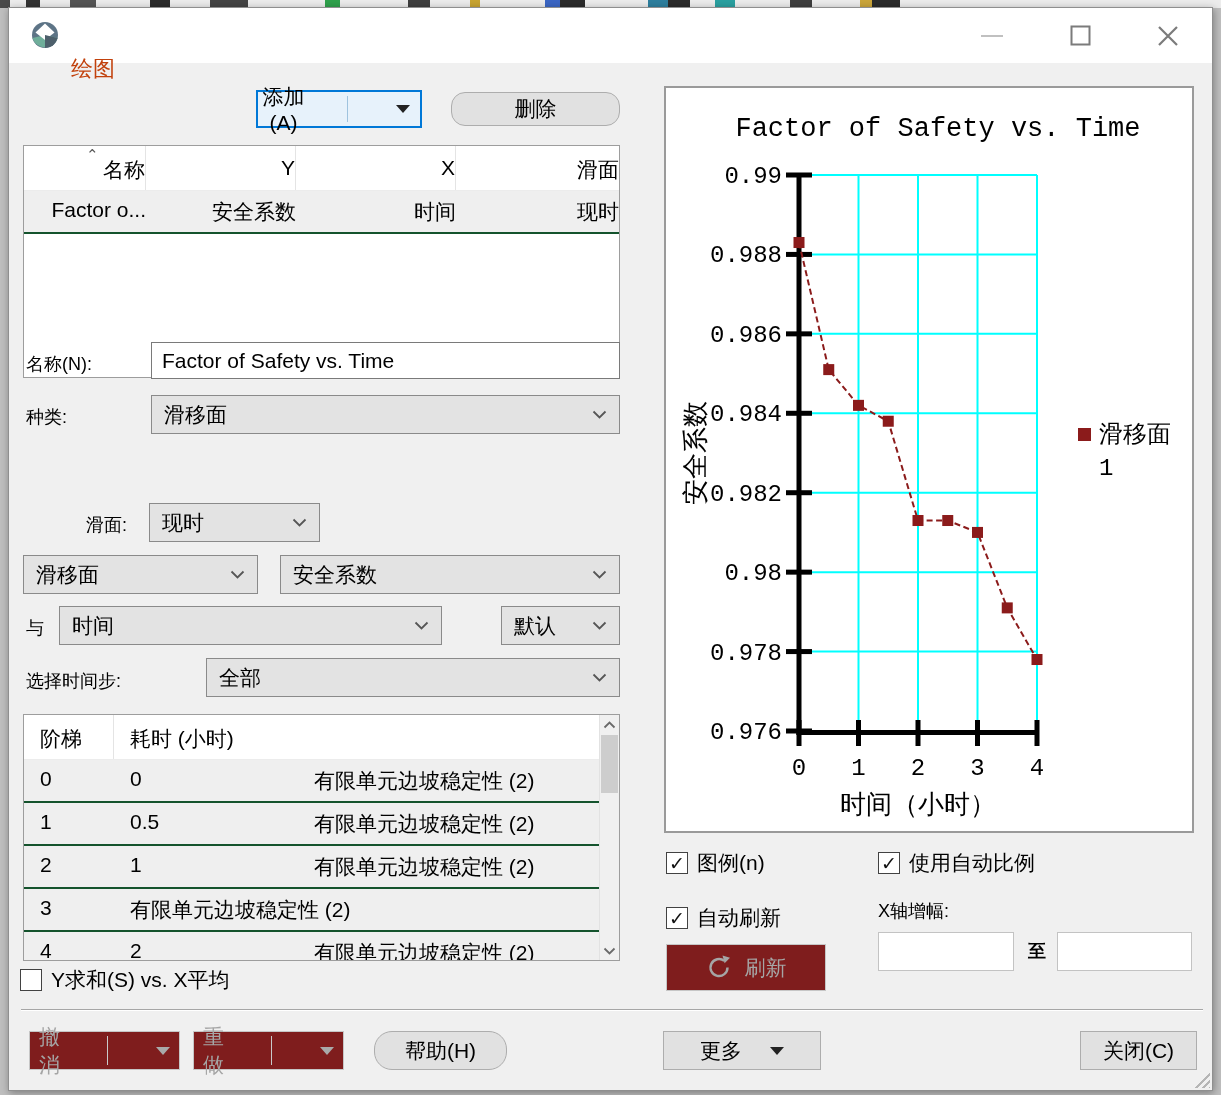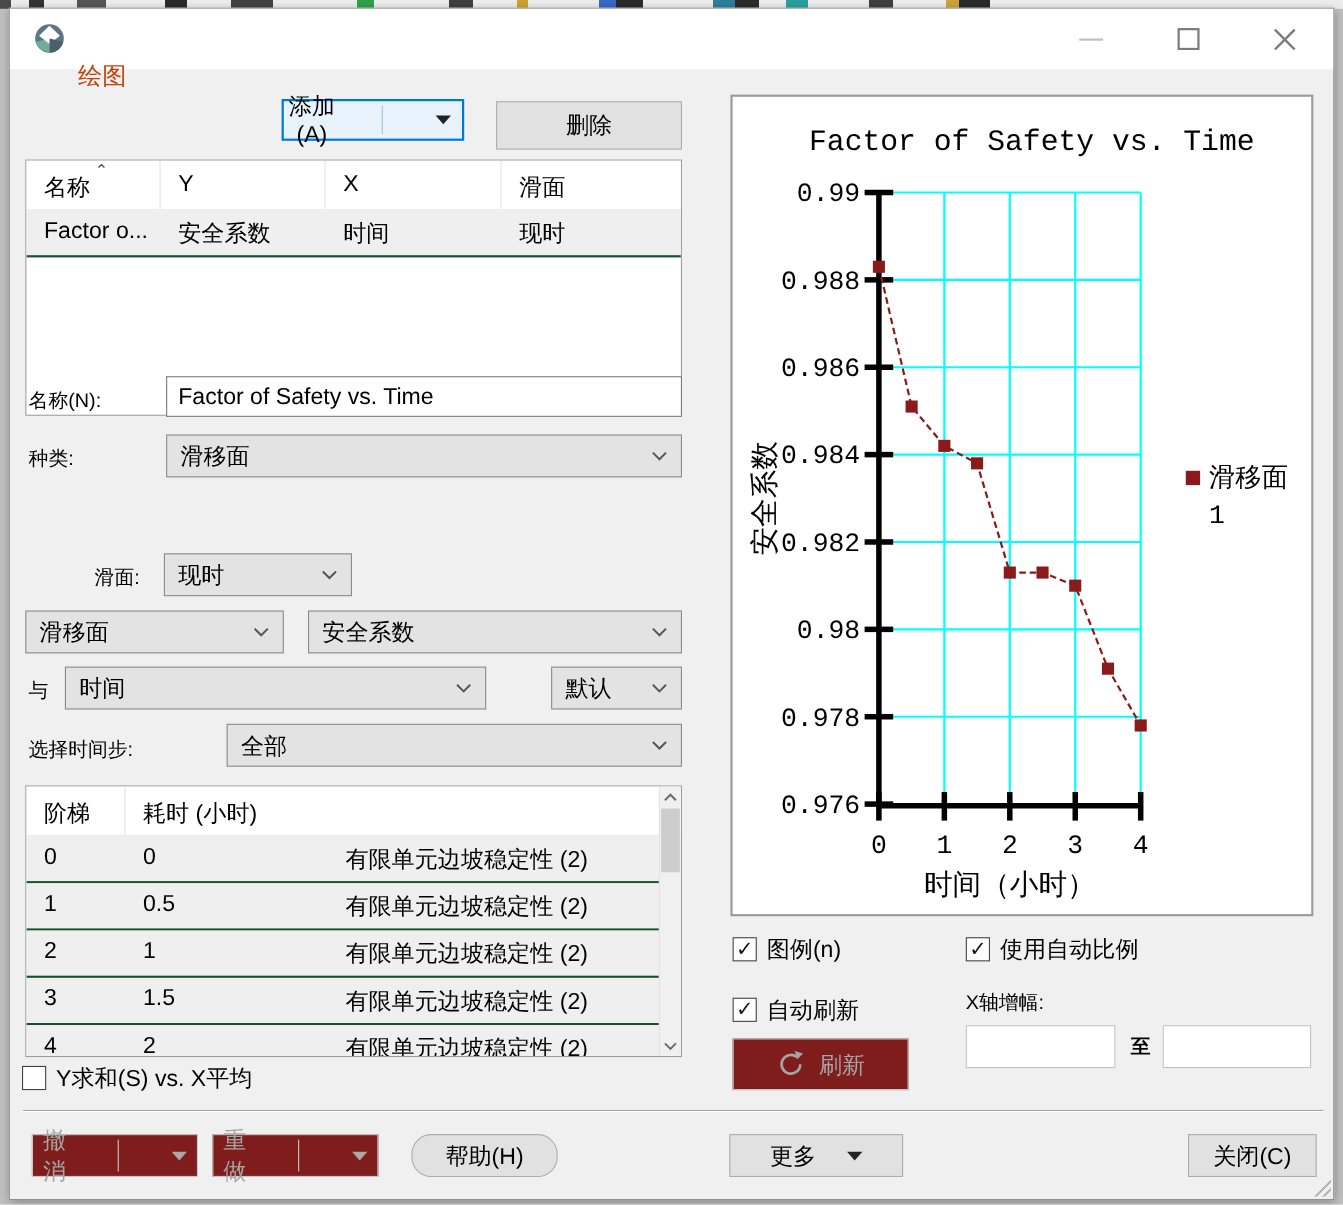--- a/index.html
+++ b/index.html
@@ -137,25 +137,25 @@
     </div>
   </div>
 
   <div class="btn" style="left:247px; top:82px; width:166px; height:38px; background:#e7f2fb; border:2px solid #0078d7; justify-content:flex-start;">
     <span style="flex:1; text-align:center;">添加(A)</span>
     <span class="split-sep" style="background:#9fc3de;"></span>
     <span style="width:34px; display:flex; justify-content:center;">
         <span class="caret-down"></span>
       </span>
   </div>
-  <div class="btn" style="left:442px; top:84px; width:169px; height:44px;">
+  <div class="btn" style="left:442px; top:84px; width:169px; height:34px;border-radius:14px;">
     <span>删除</span>
   </div>
 
-  <div class="panel-table" style="left:14px; top:137px; width:597px; height:233px;">
+  <div class="panel-table" style="left:14px; top:137px; width:597px; height:233px;text-align:right;">
     <div class="ptable-head">
       <div class="hcell" style="width:122px;">
         <span>名称</span>
         <span class="sort-caret">⌃</span>
       </div>
       <div class="hcell" style="width:150px;">Y</div>
       <div class="hcell" style="width:160px;">X</div>
       <div class="hcell" style="flex:1;">滑面</div>
     </div>
     <div id="series-rows">
@@ -240,21 +240,20 @@
           <div class="cell" style="width: 184px;">0.5</div>
           <div class="cell" style="flex: 1 1 0%;">有限单元边坡稳定性 (2)</div>
         </div>
         <div class="ptable-row">
           <div class="cell" style="width: 90px;">2</div>
           <div class="cell" style="width: 184px;">1</div>
           <div class="cell" style="flex: 1 1 0%;">有限单元边坡稳定性 (2)</div>
         </div>
         <div class="ptable-row">
           <div class="cell" style="width: 90px;">3</div>
-          <div class="cell" style="width: 184px;">1.5</div>
           <div class="cell" style="flex: 1 1 0%;">有限单元边坡稳定性 (2)</div>
         </div>
         <div class="ptable-row">
           <div class="cell" style="width: 90px;">4</div>
           <div class="cell" style="width: 184px;">2</div>
           <div class="cell" style="flex: 1 1 0%;">有限单元边坡稳定性 (2)</div>
         </div>
       </div>
     <div class="steps-scrollbar">
       <div class="sb-btn" style="top:0;">

